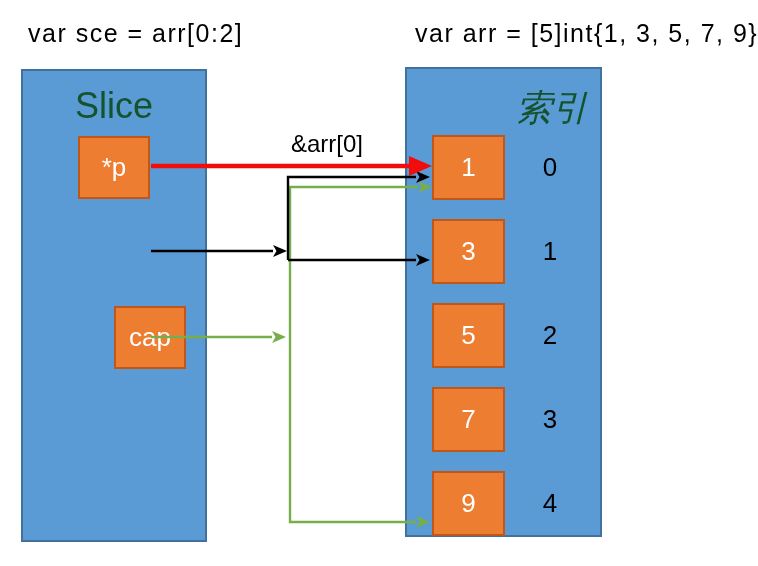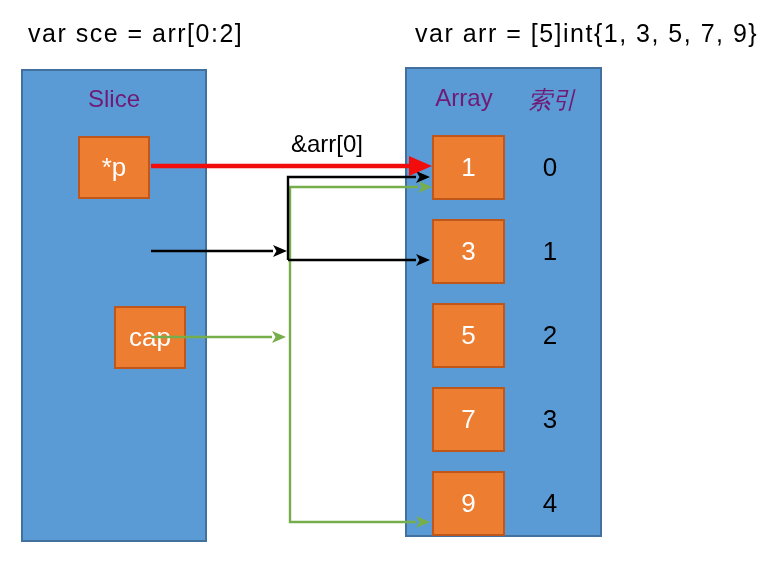--- a/index.html
+++ b/index.html
@@ -26,22 +26,22 @@
     position: absolute;
     box-sizing: border-box;
     background: #5B9BD5;
     border: 2px solid #41719C;
   }
   .panel.slice { left: 21px; top: 69px; width: 186px; height: 473px; }
   .panel.array { left: 405px; top: 67px; width: 197px; height: 470px; }
 
   .panel-title {
     position: absolute;
-    font-size: 24px;
-    color: #701a75;
+    font-size: 36px;
+    color: #14532d;
     text-align: center;
     white-space: nowrap;
   }
   .slice-title { left: 21px;  top: 85px; width: 186px; }
   .array-title { left: 414px; top: 84px; width: 100px; }
   .index-title { left: 512px; top: 84px; width: 80px; font-style: italic;  }
 
   .cell {
     position: absolute;
     box-sizing: border-box;
@@ -113,21 +113,20 @@
   <div class="panel-title slice-title">Slice</div>
 
   <div class="cell slice-cell f0">
     <span>*p</span>
   </div>
   <div class="cell slice-cell f2">
     <span>cap</span>
   </div>
 
   <div class="panel array"></div>
-  <div class="panel-title array-title">Array</div>
   <div class="panel-title index-title">索引</div>
 
   <div class="cell array-cell e0">
     <span>1</span>
   </div>
   <div class="cell array-cell e1">
     <span>3</span>
   </div>
   <div class="cell array-cell e2">
     <span>5</span>

